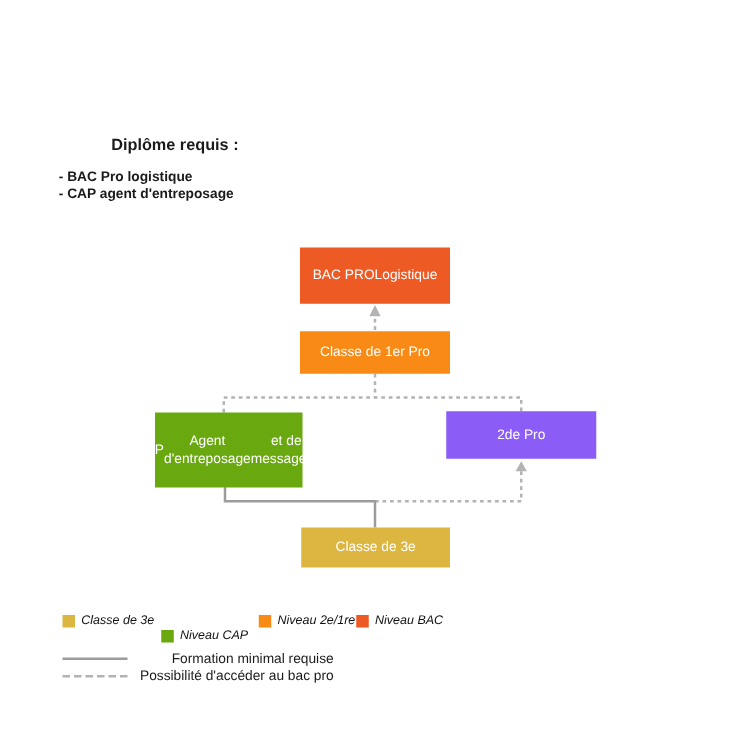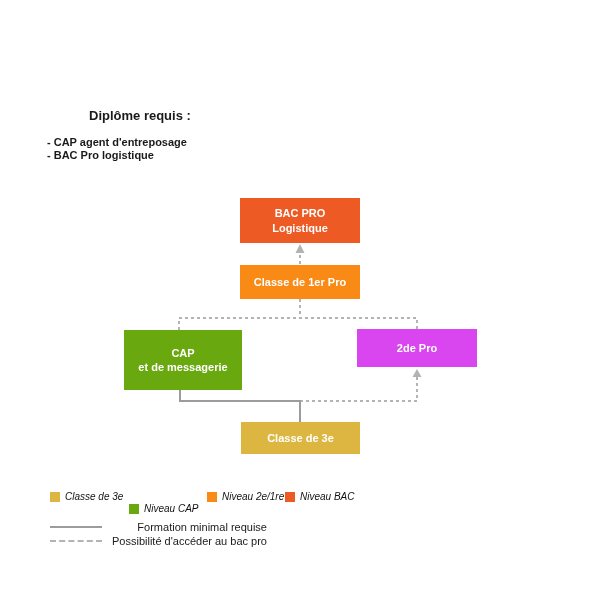--- a/index.html
+++ b/index.html
@@ -4,22 +4,22 @@
 <style>
   html,body { margin:0; padding:0; background:#ffffff; }
   body { width:600px; height:596px; font-family:"Liberation Sans", sans-serif; }
   .canvas { position:relative; width:600px; height:596px; background:#ffffff; overflow:hidden; }
 
   .title { position:absolute; left:50px; top:108px; font-size:13px; font-weight:bold; color:#1a1a1a;padding-left:39px; }
   .bullets { position:absolute; left:47px; top:136px; font-size:11px; font-weight:bold; color:#1a1a1a; line-height:13px; }
 
   .connectors { position:absolute; left:0; top:0; }
 
-  .box { position:absolute; display:flex; flex-direction:column; align-items:center; justify-content:center;
-         color:#ffffff; font-weight:bold; font-size:11px; line-height:15px; text-align:center; }
+  .box { position:absolute; display:flex; align-items:center; justify-content:center;
+         color:#ffffff; font-weight:normal; font-size:11px; line-height:15px; text-align:center; }
   .box-bacpro { left:240px; top:198px; width:120px; height:45px; }
   .box-1erpro { left:240px; top:265px; width:120px; height:34px; }
   .box-cap    { left:124px; top:330px; width:118px; height:60px; line-height:14px; }
   .box-2depro { left:357px; top:329px; width:120px; height:38px; }
   .box-3e     { left:241px; top:422px; width:119px; height:32px; }
 
   .leg-item { position:absolute; top:491px; display:flex; align-items:center; }
   .leg-swatch { width:10px; height:10px; display:inline-block; margin-right:5px; flex:0 0 auto; }
   .leg-label { font-size:10px; font-style:italic; color:#111111; white-space:nowrap; }
   .li-0 { left:50px; } .li-1 { left:129px;margin-top:12px; } .li-2 { left:207px; } .li-3 { left:285px;justify-content:flex-end; }
@@ -32,22 +32,22 @@
   .leg-line-label { font-size:11px; color:#1a1a1a; white-space:nowrap; }
 </style>
 </head>
 <body>
 
 <div class="canvas">
 
   <div class="title">Diplôme requis :</div>
 
   <div class="bullets">
+    <div>- BAC Pro logistique</div>
     <div>- CAP agent d'entreposage</div>
-    <div>- BAC Pro logistique</div>
   </div>
 
   <svg class="connectors" width="600" height="596" viewBox="0 0 600 596">
 
     <polygon points="300,244 295.5,253 304.5,253" fill="#b3b3b3"></polygon>
     <line x1="300" y1="255" x2="300" y2="265" fill="none" stroke-width="2" stroke-dasharray="3 3" stroke="#b3b3b3"></line>
     <line x1="300" y1="299" x2="300" y2="318" fill="none" stroke-width="2" stroke-dasharray="3 3" stroke="#b3b3b3"></line>
     <polyline points="179,330 179,318 417,318 417,329" fill="none" stroke-width="2" stroke-dasharray="3 3" stroke="#b3b3b3"></polyline>
     <polyline points="300,401 417,401 417,377" fill="none" stroke-width="2" stroke-dasharray="3 3" stroke="#b3b3b3"></polyline>
     <polygon points="417,369 412.5,377 421.5,377" fill="#b3b3b3"></polygon>
@@ -60,24 +60,25 @@
     <div>BAC PRO</div>
     <div>Logistique</div>
   </div>
 
   <div class="box box-1erpro" style="background: rgb(249, 138, 21); align-items: center;">
     <div>Classe de 1er Pro</div>
   </div>
 
   <div class="box box-cap" style="background: rgb(105, 168, 15);">
     <div>CAP</div>
+    <div>Agent d'entreposage</div>
     <div>et de messagerie</div>
   </div>
 
-  <div class="box box-2depro" style="background: #d946ef;">
+  <div class="box box-2depro" style="background: #8b5cf6;">
     <div>2de Pro</div>
   </div>
 
   <div class="box box-3e" style="background: rgb(220, 182, 64);">
     <div>Classe de 3e</div>
   </div>
 
   <div class="leg-item li-0">
     <span class="leg-swatch" style="background: rgb(220, 182, 64);"></span>
     <span class="leg-label">Classe de 3e</span>

